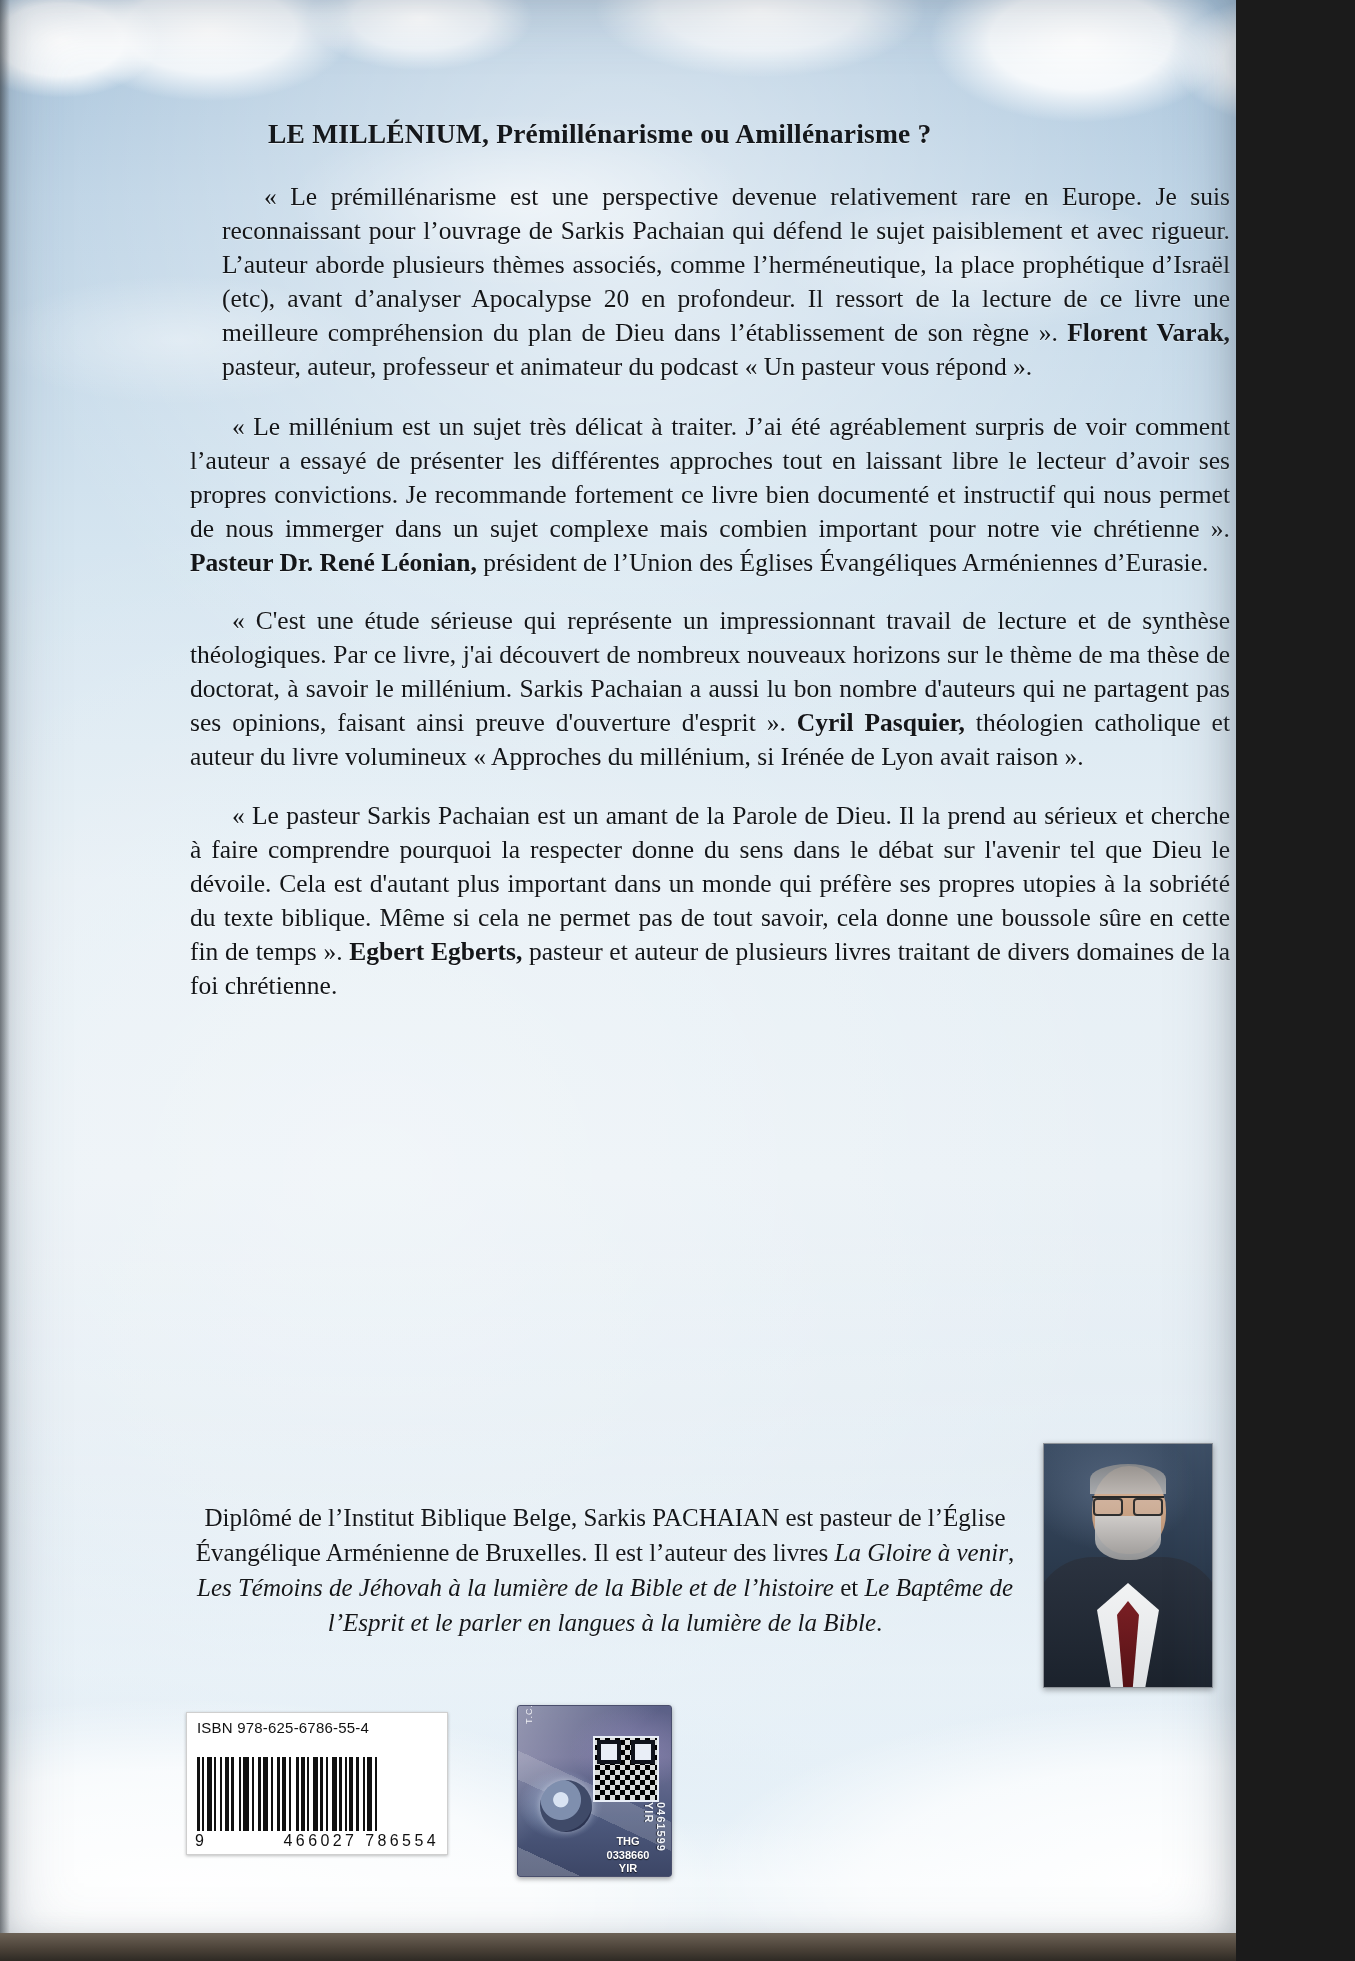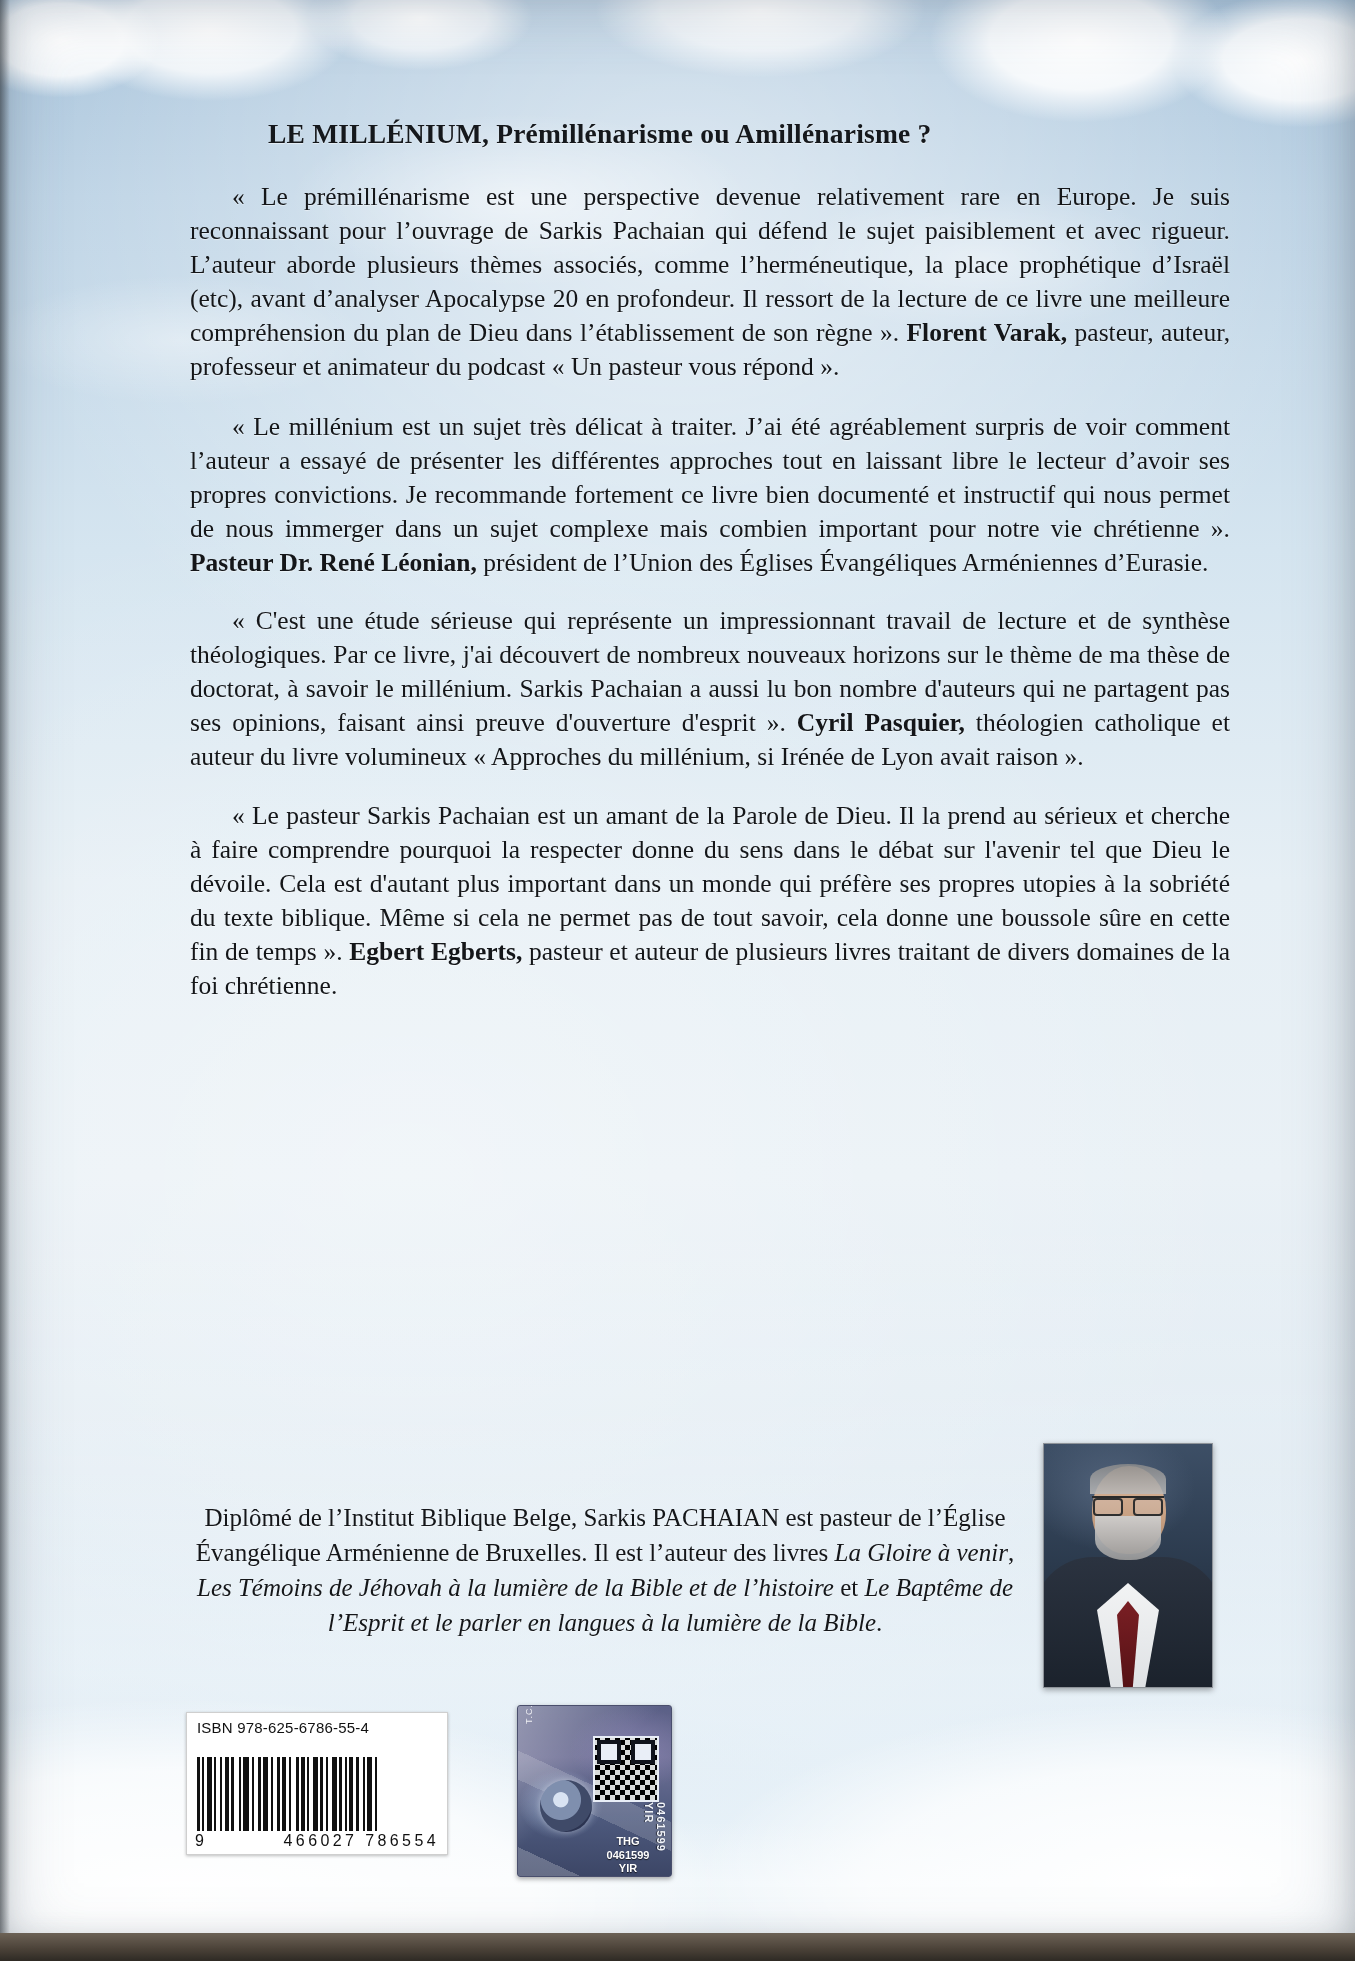--- a/index.html
+++ b/index.html
@@ -2,21 +2,21 @@
 <html lang="fr"><head>
 <meta charset="utf-8">
 <style>
   html, body {
     margin: 0;
     padding: 0;
     background: #1b1b1b;
   }
   #page {
     position: relative;
-    width: 1355px;
+    width: 1236px;
     height: 1961px;
     overflow: hidden;
     font-family: "Liberation Serif", serif;
     color: #14171a;
     background: linear-gradient(#b9cfe2 0%, #c8dbe9 12%, #dce9f2 30%, #e9f1f6 48%, #eef3f7 62%, #e4edf4 76%, #d7e6f0 88%, #cfe0ed 100%);
   }
   
   .sky {
     position: absolute;
     inset: 0;
@@ -112,21 +112,21 @@
     margin: 0 0 24px 0;
     font-size: 25.5px;
     line-height: 1.335;
     text-align: justify;
     text-indent: 42px;
     color: #141619;
     text-shadow: 0 1px 1px rgba(255,255,255,0.5);
   }
   .blurb:last-child { margin-bottom: 0; }
   .blurb .name { font-weight: 700; }
-  .blurb.b1 { margin-bottom: 26px; }
+  .blurb.b1 { margin-bottom: 26px; margin-left: 32px; }
   .blurb.b4 { margin-bottom: 0; }
 
   .bio {
     position: absolute;
     left: 190px;
     top: 1500px;
     width: 830px;
     font-size: 25px;
     line-height: 1.4;
     text-align: center;
@@ -475,21 +475,21 @@
     </div>
 
     <div class="hologram">
       <div class="holo-sheen"></div>
       <div class="holo-ring"></div>
       <div class="holo-qr"></div>
       <div class="holo-side">T.C. KÜLTÜR VE TURIZM BAKANLIĞI</div>
       <div class="holo-vert">0461599  YIR</div>
       <div class="holo-code">
         <div>THG</div>
-        <div>0461599</div>
+        <div>0338660</div>
         <div>YIR</div>
       </div>
     </div>
 
   </div>
 
   <div class="edge-shadow"></div>
   <div class="left-strip"></div>
   <div class="bottom-strip"></div>
 </div>

